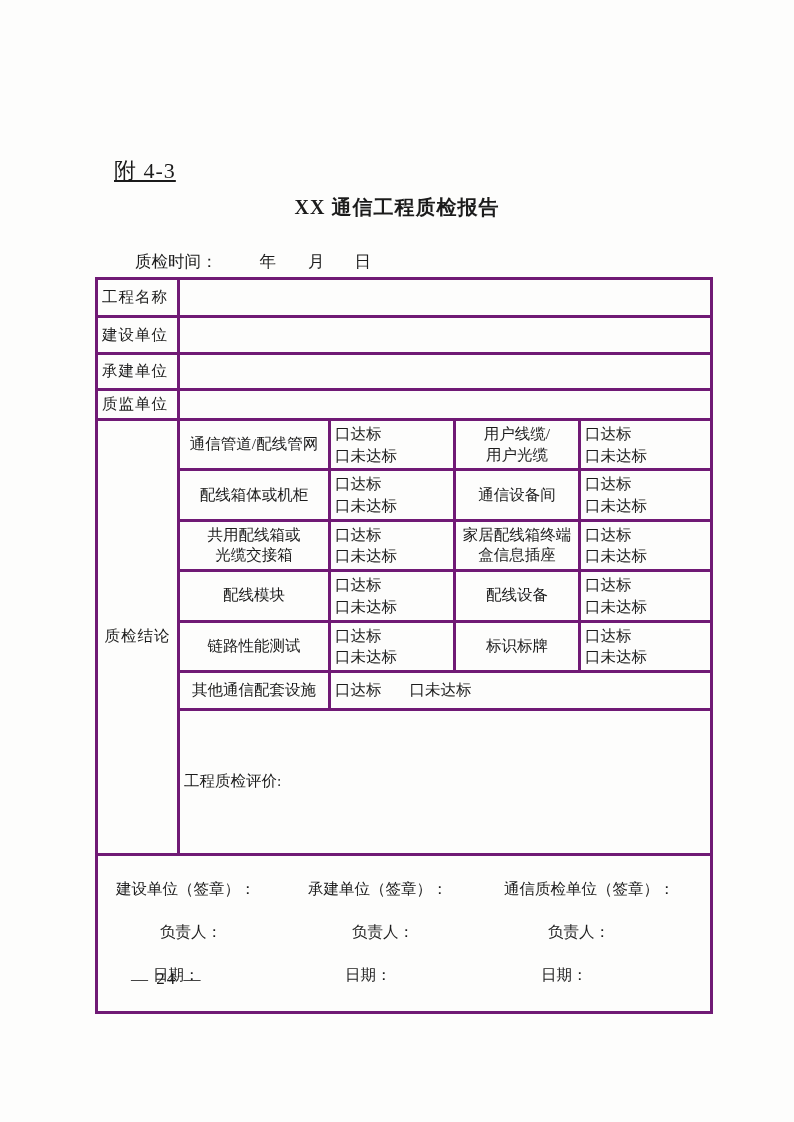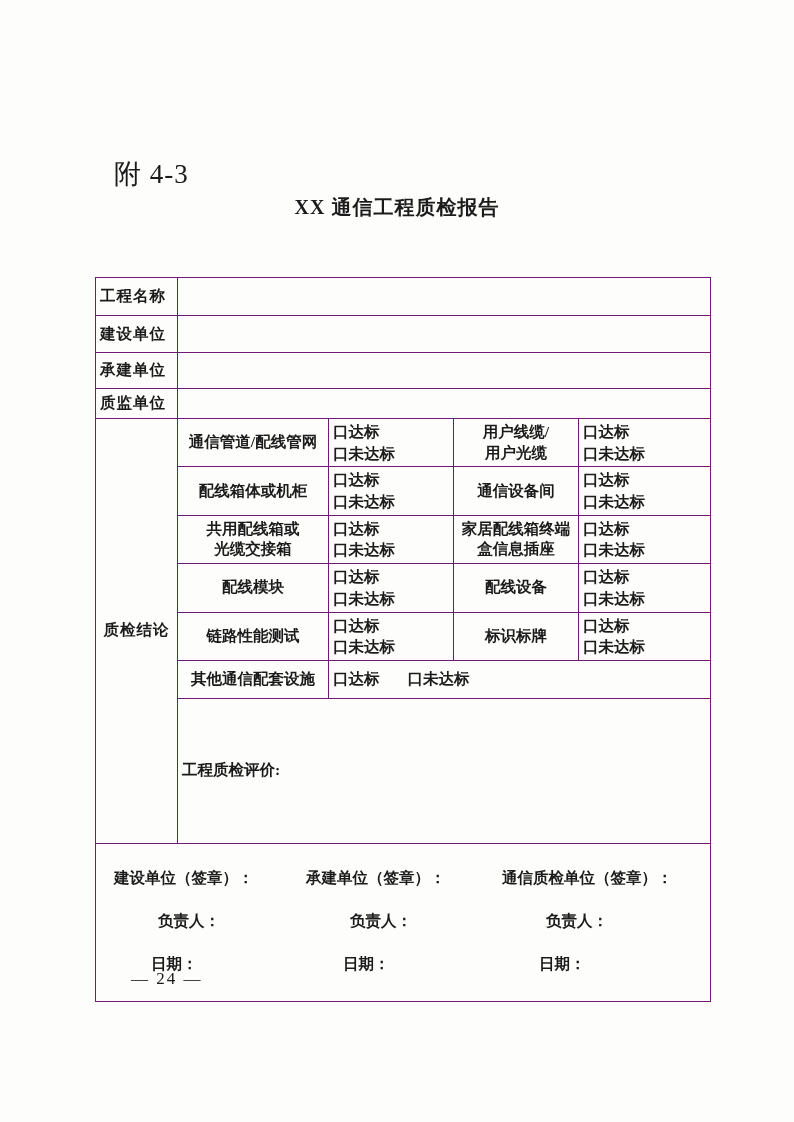--- a/index.html
+++ b/index.html
@@ -11,22 +11,23 @@
     margin: 0 auto;
     background: #fdfdfc;
     color: #1b1b1b;
     font-family: "Liberation Serif", "DejaVu Serif", serif;
     overflow: hidden;
   }
   .attachment-label {
     position: absolute;
     left: 114px;
     top: 156px;
-    font-size: 27px;
-    letter-spacing: 1px;
+    font-size: 22px;
+    letter-spacing: 1px;
+    text-decoration: underline;
   }
   .doc-title {
     position: absolute;
     left: 0;
     top: 194px;
     width: 100%;
     text-align: center;
     font-size: 20px;
     font-weight: bold;
     letter-spacing: 1px;
@@ -44,24 +45,23 @@
   table.main {
     position: absolute;
     left: 95px;
     top: 277px;
     width: 615px;
     border-collapse: collapse;
     table-layout: fixed;
     font-size: 15.5px;
   }
   table.main td {
-    border: 1px solid #701a75;
+    border: 3px solid #701a75;
     vertical-align: middle;
     padding: 2px 4px;
-    font-weight: bold;
   }
   table.main { border: 1.5px solid #242424; }
   td.row-label {
     text-align: left;
     padding-left: 12px;
     letter-spacing: 1px;
   }
   td.conclusion-label {
     text-align: center;
     letter-spacing: 1px;
@@ -109,20 +109,23 @@
 </style>
 </head>
 <body>
 
 <div class="page">
 
   <div class="attachment-label">附 4-3</div>
 
   <div class="doc-title">XX 通信工程质检报告</div>
 
+  <div class="time-line">
+    <span>质检时间：</span><span class="yr">年</span><span class="mo">月</span><span class="dy">日</span>
+  </div>
 
   <table class="main">
     <colgroup>
       <col style="width:82px">
         <col style="width:151px">
         <col style="width:125px">
         <col style="width:125px">
         <col style="width:132px">
     </colgroup>
     <tbody>

